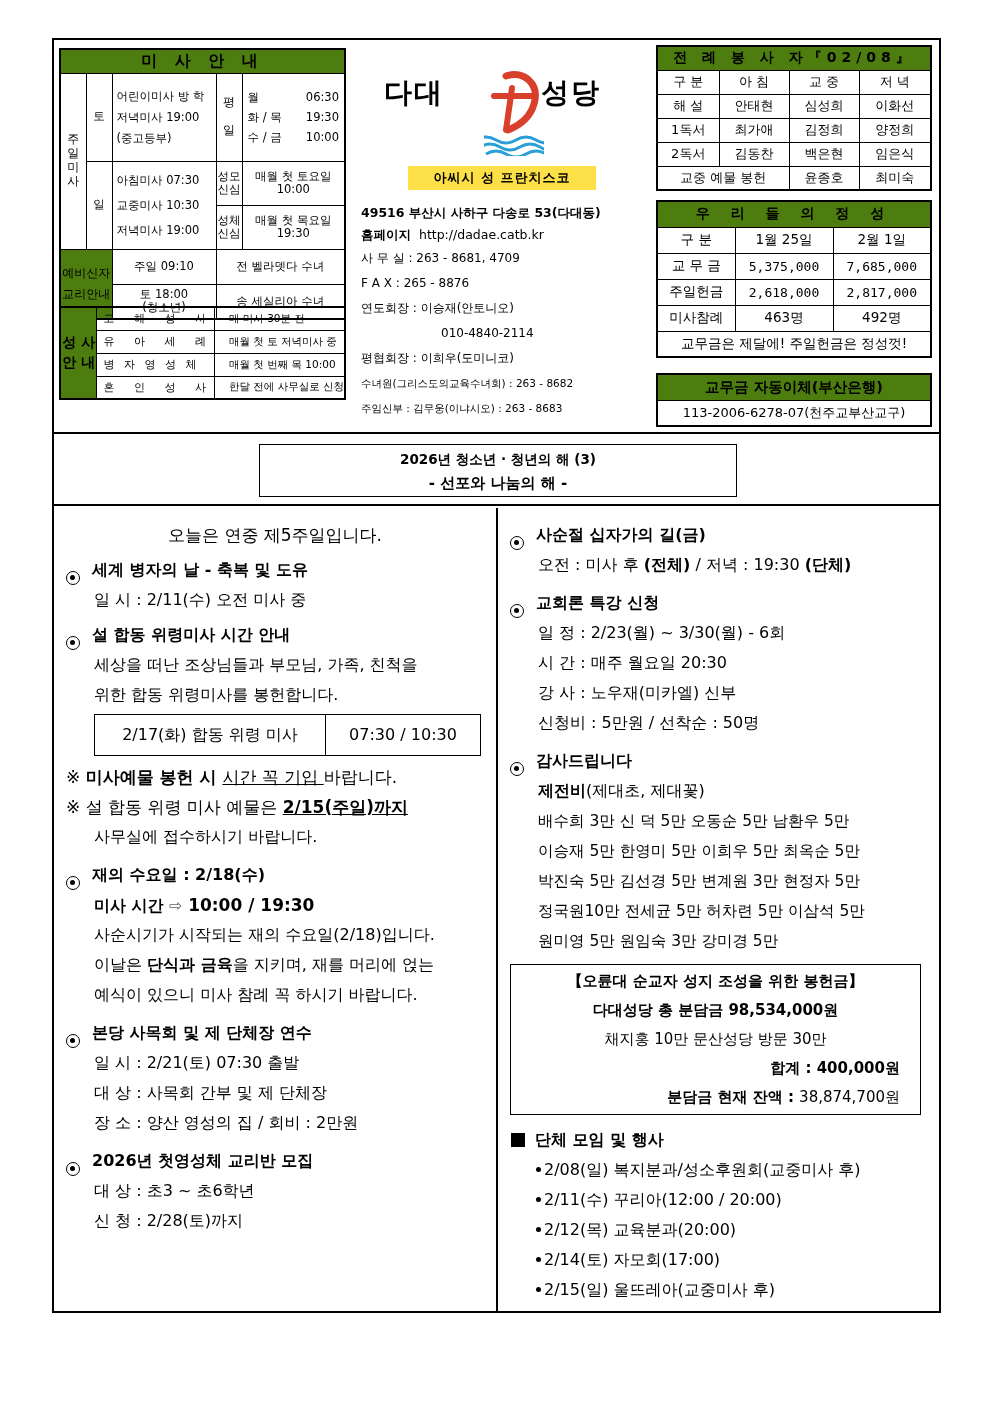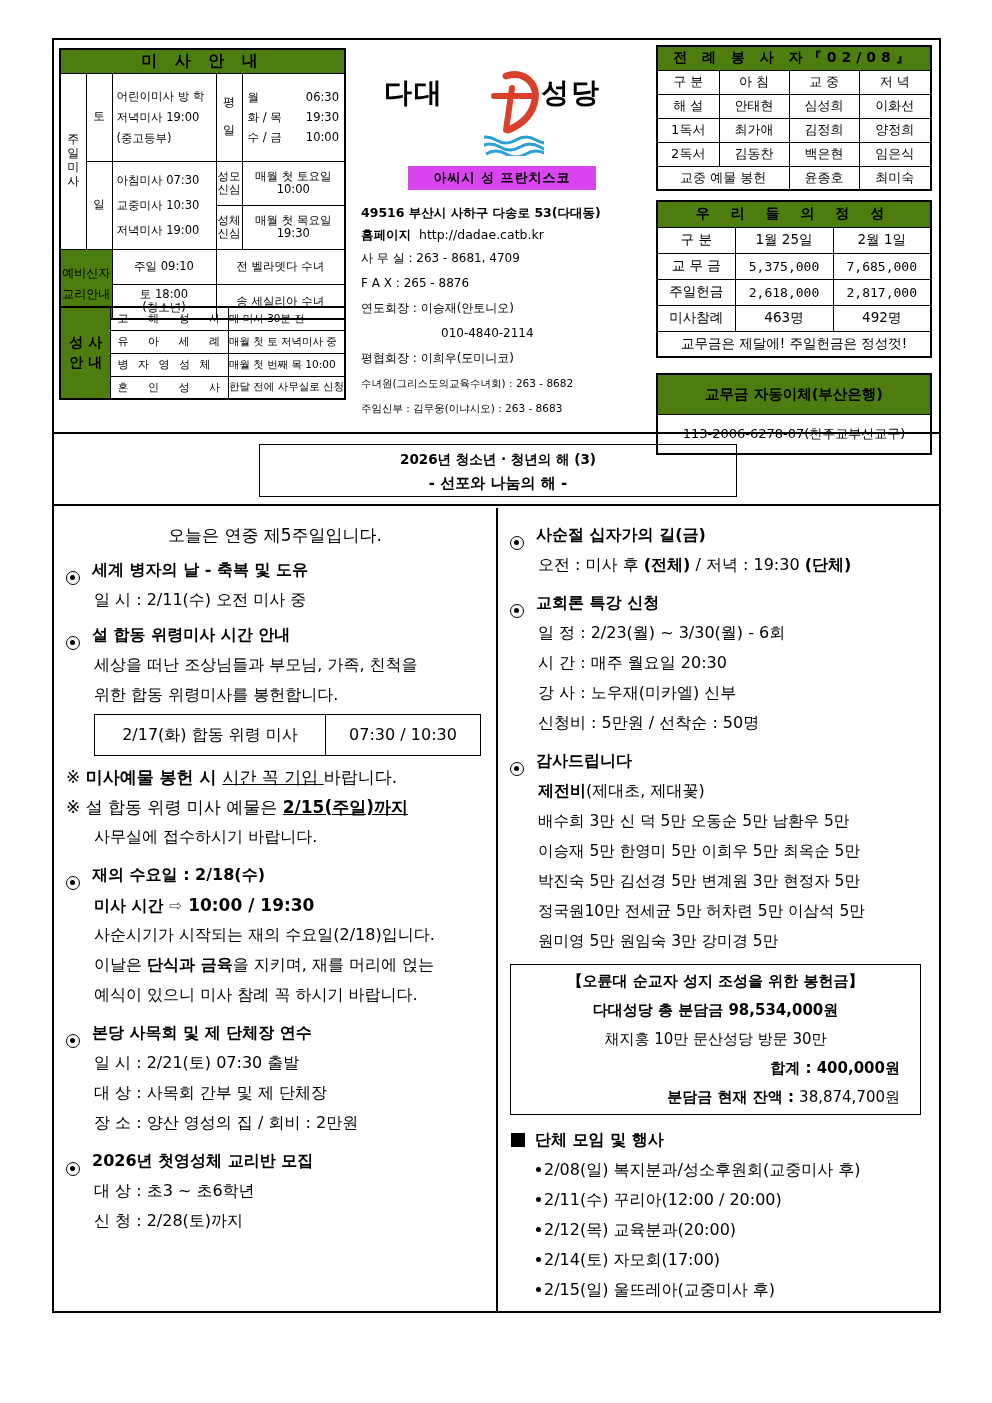--- a/index.html
+++ b/index.html
@@ -21,46 +21,46 @@
   .mass-table td { line-height: 1.15; }
   .mass-head { font-weight: bold; font-size: 16px; letter-spacing: 6px; height: 24px; }
   .vt { font-size: 12px; line-height: 1.8; }
   .lft { text-align: left; padding-left: 4px; margin-left: 32px; }
   .time-row { display: flex; justify-content: space-between; padding: 0 5px; }
 
   .sac-table { position: absolute; left: 5px; top: 266px; width: 287px; border: 2px solid #000; font-size: 11px; }
   .sac-table td { height: 23px; }
   .sac-label { font-weight: bold; font-size: 14px; line-height: 1.4; }
   .spaced { letter-spacing: 8px; text-align: left; padding-left: 6px; white-space: nowrap; margin-top: 19px; }
-  .sac-desc { text-align: left; padding-left: 0; font-size: 10.5px; white-space: nowrap; }
+  .sac-desc { text-align: left; padding-left: 14px; font-size: 10.5px; white-space: nowrap; }
 
   
   .logo { position: absolute; left: 325px; top: 34px; width: 245px; height: 60px; }
   .logo-text { font-size: 28px; font-weight: bold; letter-spacing: 2px; position: absolute; top: 0; }
   .logo-left { left: 5px; }
   .logo-right { left: 162px; }
   .logo-mark { position: absolute; left: 105px; top: -8px; }
-  .patron { position: absolute; left: 354px; top: 126px; width: 188px; height: 24px; background: #d946ef; font-weight: bold; font-size: 13px; text-align: center; line-height: 24px; letter-spacing: 1px; }
+  .patron { position: absolute; left: 354px; top: 126px; width: 188px; height: 24px; background: #fde047; font-weight: bold; font-size: 13px; text-align: center; line-height: 24px; letter-spacing: 1px; }
   .info { position: absolute; left: 307px; top: 162px; font-size: 12px; }
   .info div { height: 25px; line-height: 25px; white-space: nowrap; }
   .info .addr { font-weight: bold; font-size: 12.5px; height: 22px; line-height: 22px; }
   .info .hp { font-size: 12.5px; height: 22px; line-height: 22px; }
   .info .hp .lbl { font-weight: bold; }
   .info .small { font-size: 10.5px; }
 
   
   .servers { position: absolute; left: 602px; top: 5px; width: 276px; border: 2px solid #000; font-size: 13px; }
   .servers td { height: 24px; }
   .servers .head { font-weight: bold; font-size: 14px; letter-spacing: 5px; height: 24px; }
   .offer { position: absolute; left: 602px; top: 160px; width: 276px; border: 2px solid #000; font-size: 13.5px; }
   .offer td { height: 26px; }
   .offer .head { font-weight: bold; font-size: 14px; letter-spacing: 8px; }
   .offer .num { font-family: "DejaVu Sans Mono", monospace; font-size: 13px; }
   .bank { position: absolute; left: 602px; top: 333px; width: 276px; border: 2px solid #000; font-size: 13px; }
-  .bank td { height: 40px; }
+  .bank td { height: 26px; }
   .bank .head { font-weight: bold; font-size: 14.5px; }
 
   
   .banner { position: absolute; left: 205px; top: 8px; width: 478px; height: 53px; border: 1px solid #000; text-align: center; font-size: 13.5px; font-weight: bold; line-height: 24px; padding-top: 2px; }
   .banner .l2 { font-size: 15px; }
 
   
   .left-col { position: absolute; left: 0; top: 0; width: 442px; padding: 12px 10px 0 10px; font-size: 16px; }
   .right-col { position: absolute; left: 446px; top: 0; width: 439px; padding: 12px 10px 0 8px; font-size: 16px; }
   .line { height: 30px; line-height: 30px; white-space: nowrap; }

